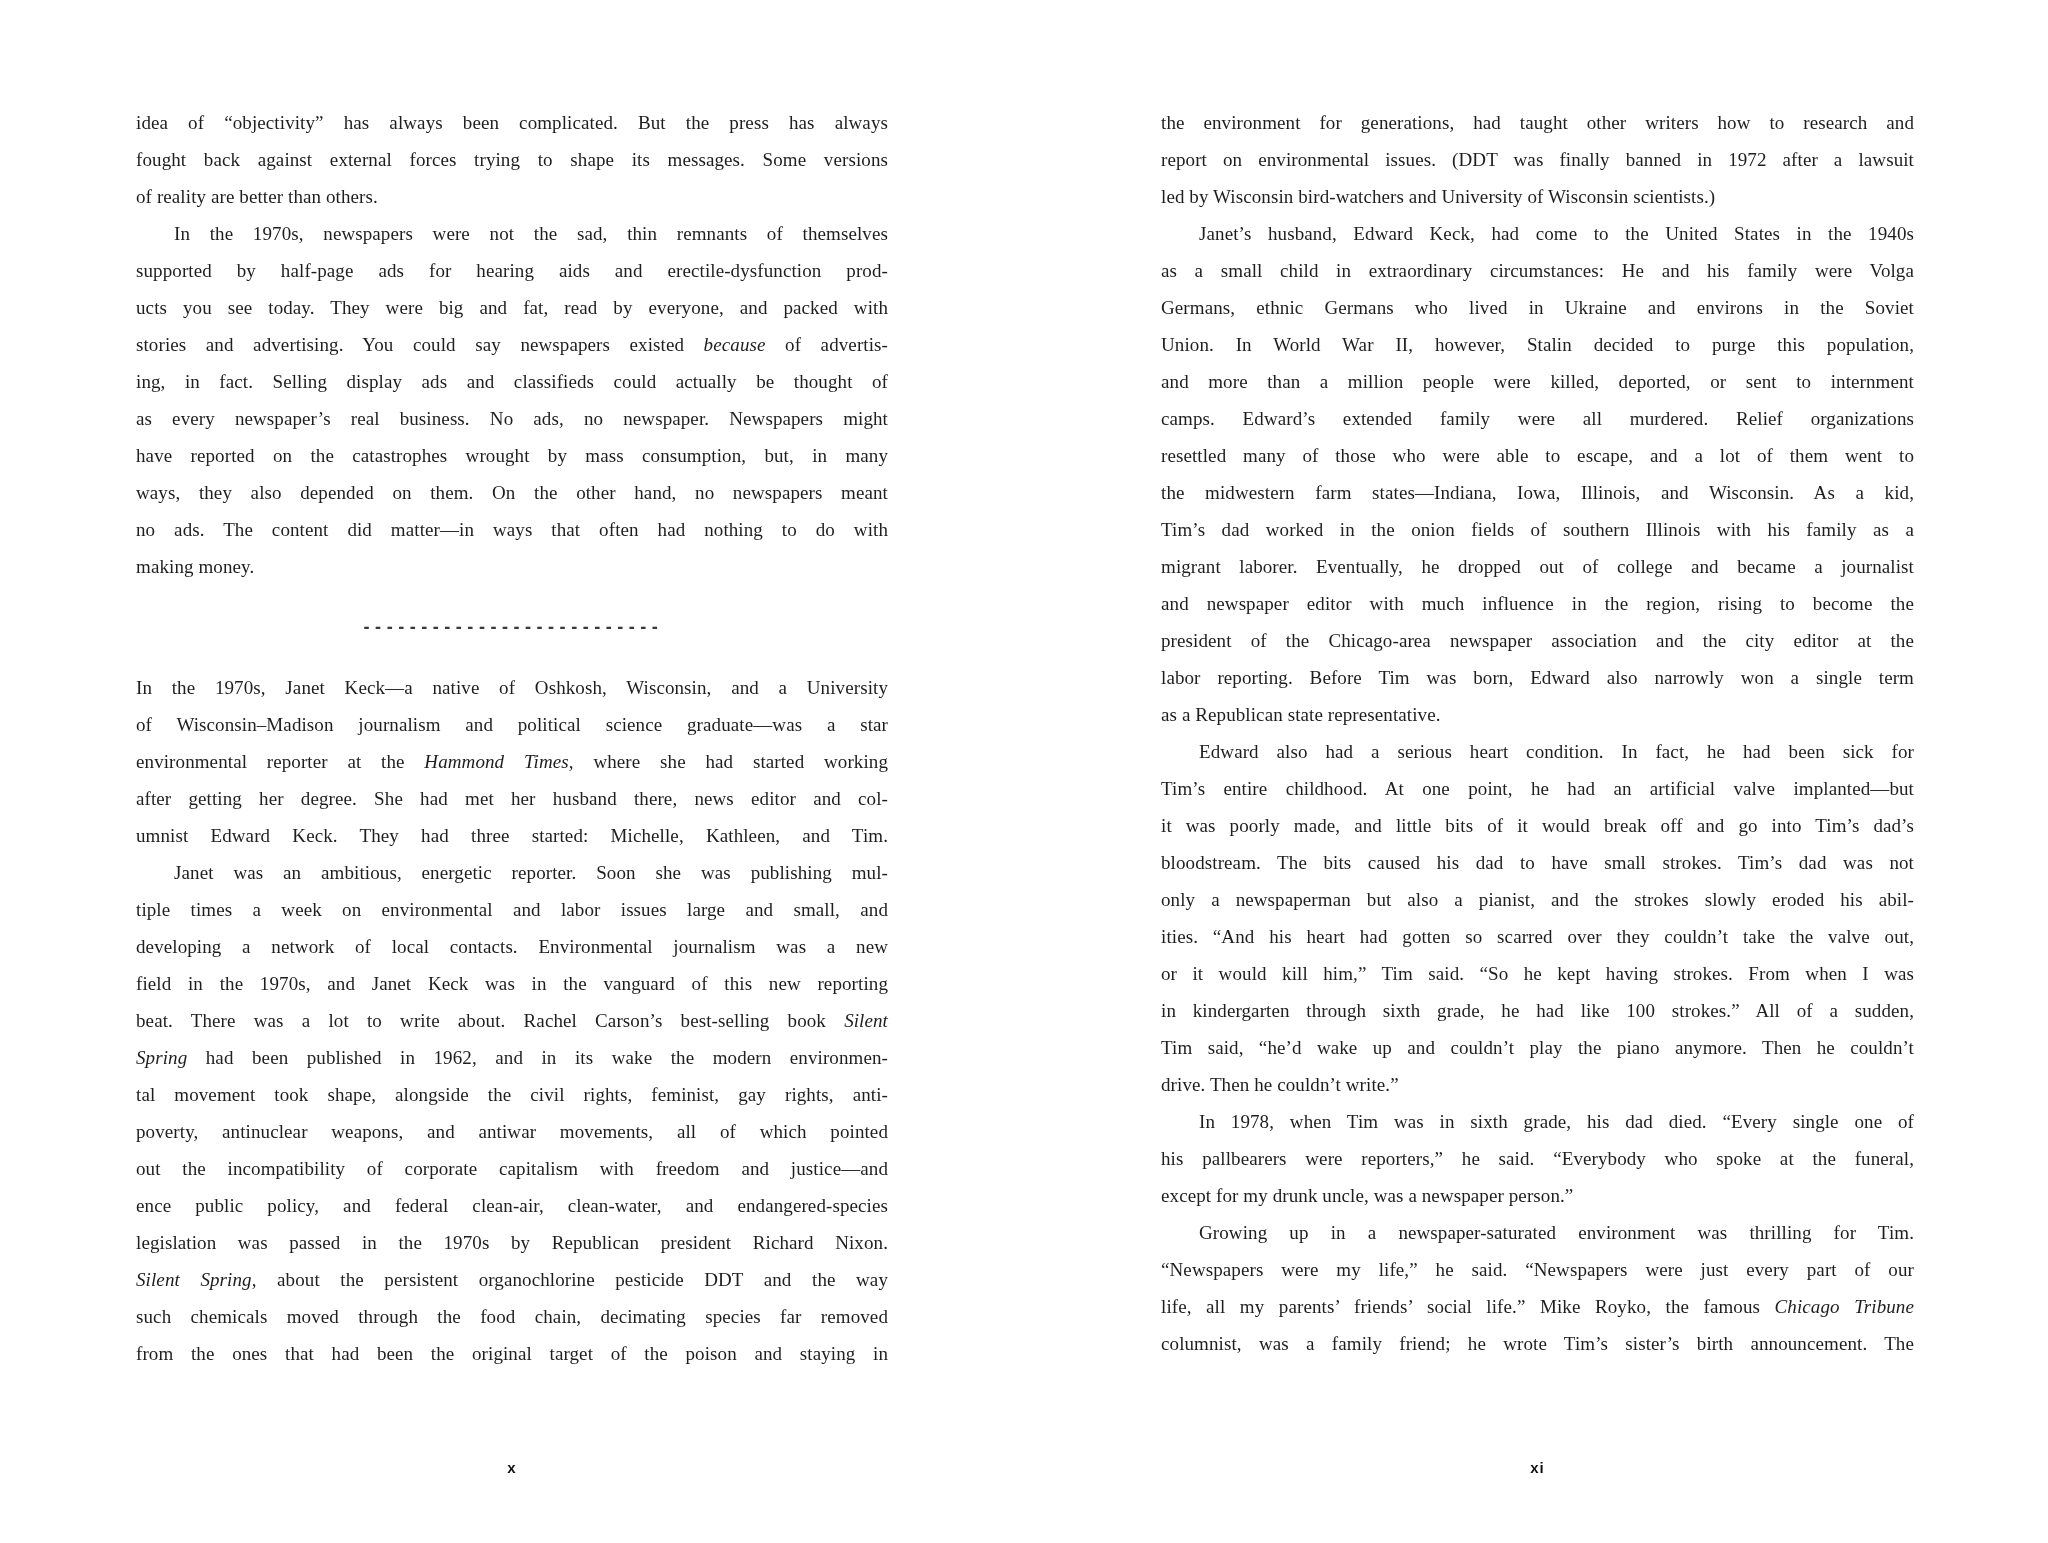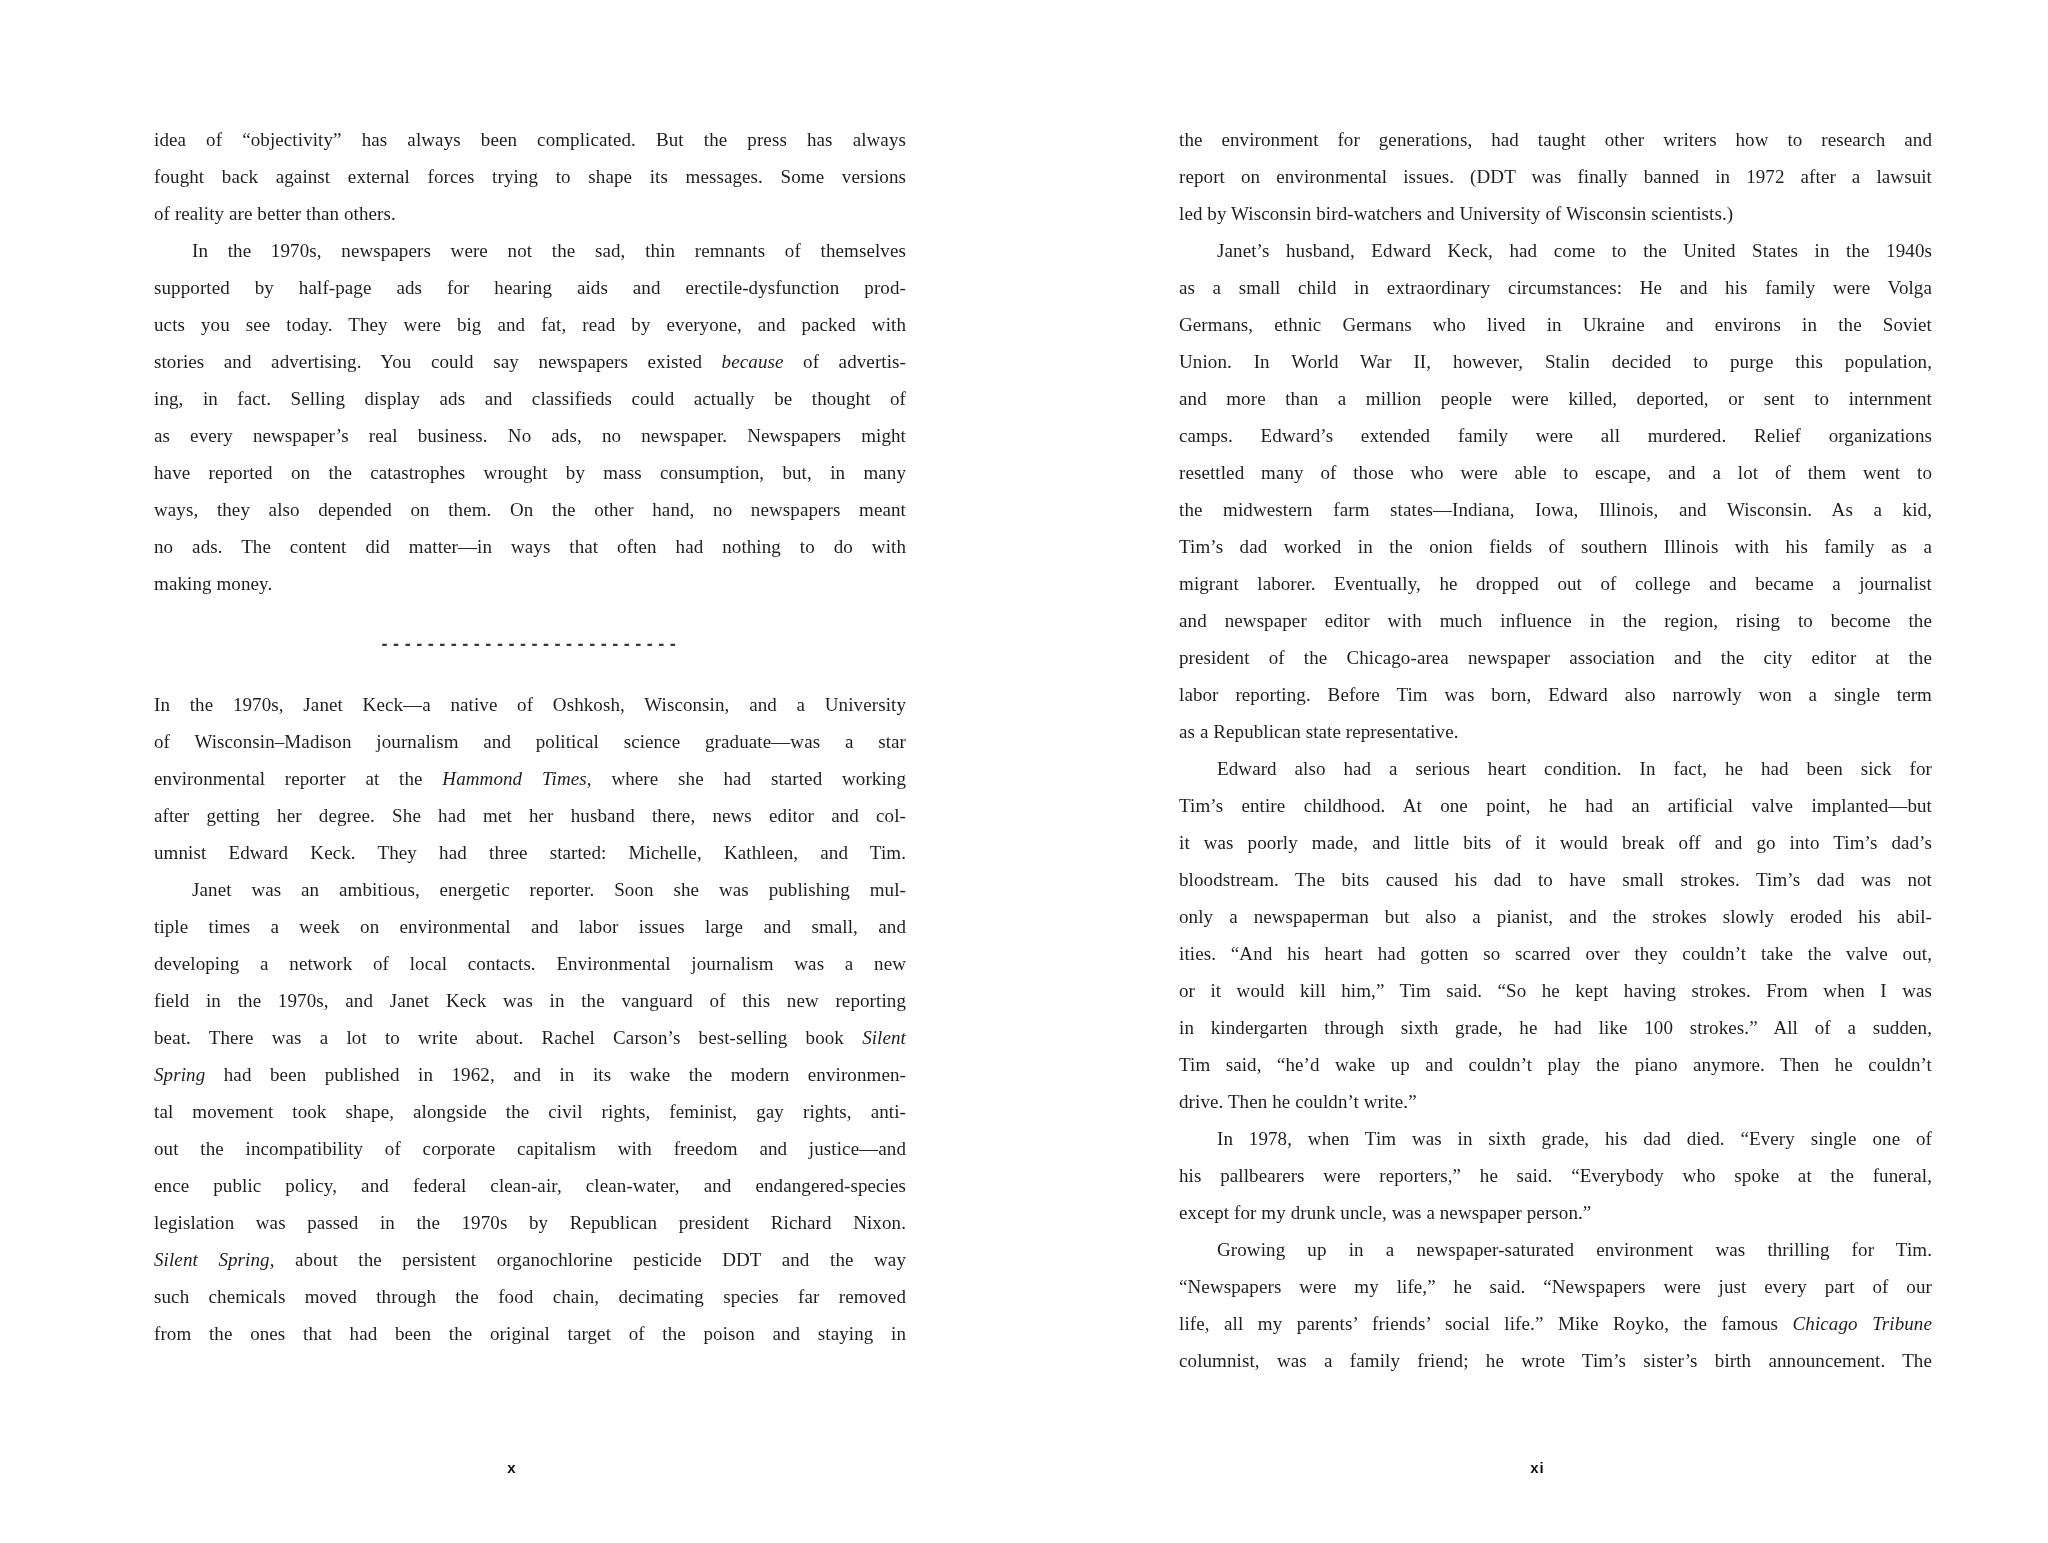--- a/index.html
+++ b/index.html
@@ -14,22 +14,21 @@
     font-family: "Liberation Serif", serif;
     color: #1e1e1e;
     overflow: hidden;
   }
   .page-spread {
     position: absolute;
     inset: 0;
   }
   .page-column {
     position: absolute;
-    top: 121px;
-    margin-left: 18px;
+    top: 104px;
   }
   .page-column.left  { left: 136px;  width: 752px; }
   .page-column.right { left: 1161px; width: 753px; }
 
   .paragraph { margin: 0; }
 
   .text-line {
     font-size: 19px;
     line-height: 37px;
     text-align: justify;
@@ -102,20 +101,21 @@
         <div class="text-line"><span>umnist Edward Keck. They had three started: Michelle, Kathleen, and Tim.</span></div>
       </div>
       <div class="paragraph">
         <div class="text-line indent"><span>Janet was an ambitious, energetic reporter. Soon she was publishing mul-</span></div>
         <div class="text-line"><span>tiple times a week on environmental and labor issues large and small, and</span></div>
         <div class="text-line"><span>developing a network of local contacts. Environmental journalism was a new</span></div>
         <div class="text-line"><span>field in the 1970s, and Janet Keck was in the vanguard of this new reporting</span></div>
         <div class="text-line"><span>beat. There was a lot to write about. Rachel Carson’s best-selling book </span><em>Silent</em></div>
         <div class="text-line"><em>Spring</em><span> had been published in 1962, and in its wake the modern environmen-</span></div>
         <div class="text-line"><span>tal movement took shape, alongside the civil rights, feminist, gay rights, anti-</span></div>
+        <div class="text-line"><span>poverty, antinuclear weapons, and antiwar movements, all of which pointed</span></div>
         <div class="text-line"><span>out the incompatibility of corporate capitalism with freedom and justice—and</span></div>
         <div class="text-line"><span>ence public policy, and federal clean-air, clean-water, and endangered-species</span></div>
         <div class="text-line"><span>legislation was passed in the 1970s by Republican president Richard Nixon.</span></div>
         <div class="text-line"><em>Silent Spring</em><span>, about the persistent organochlorine pesticide DDT and the way</span></div>
         <div class="text-line"><span>such chemicals moved through the food chain, decimating species far removed</span></div>
         <div class="text-line"><span>from the ones that had been the original target of the poison and staying in</span></div>
       </div>
     </div>
 
   <div class="page-column right" id="right-column">

